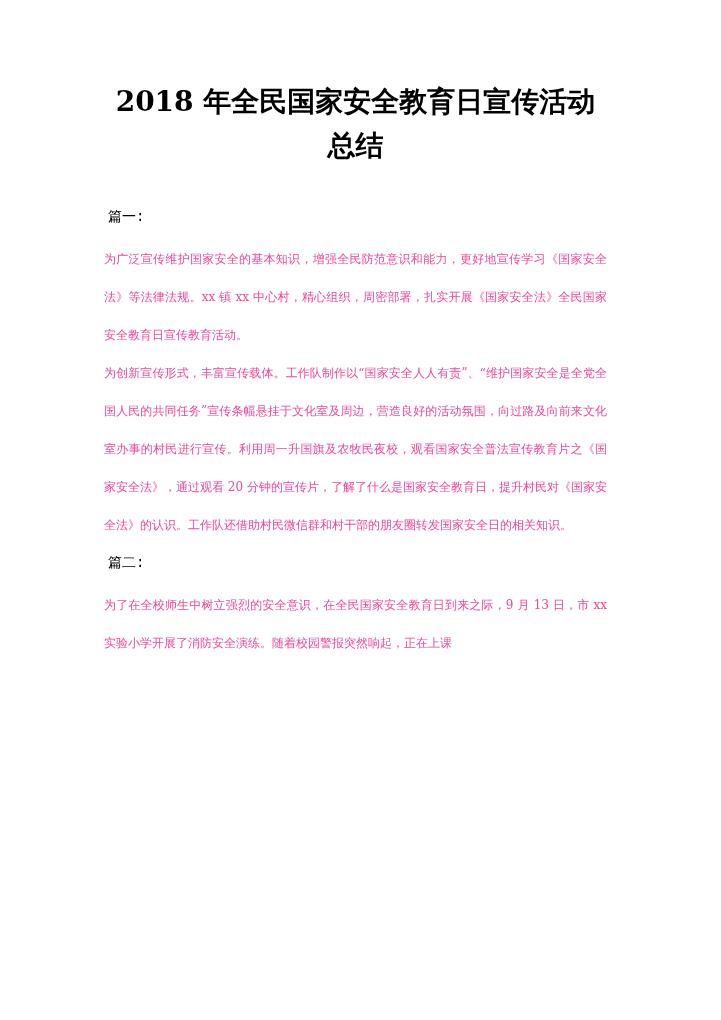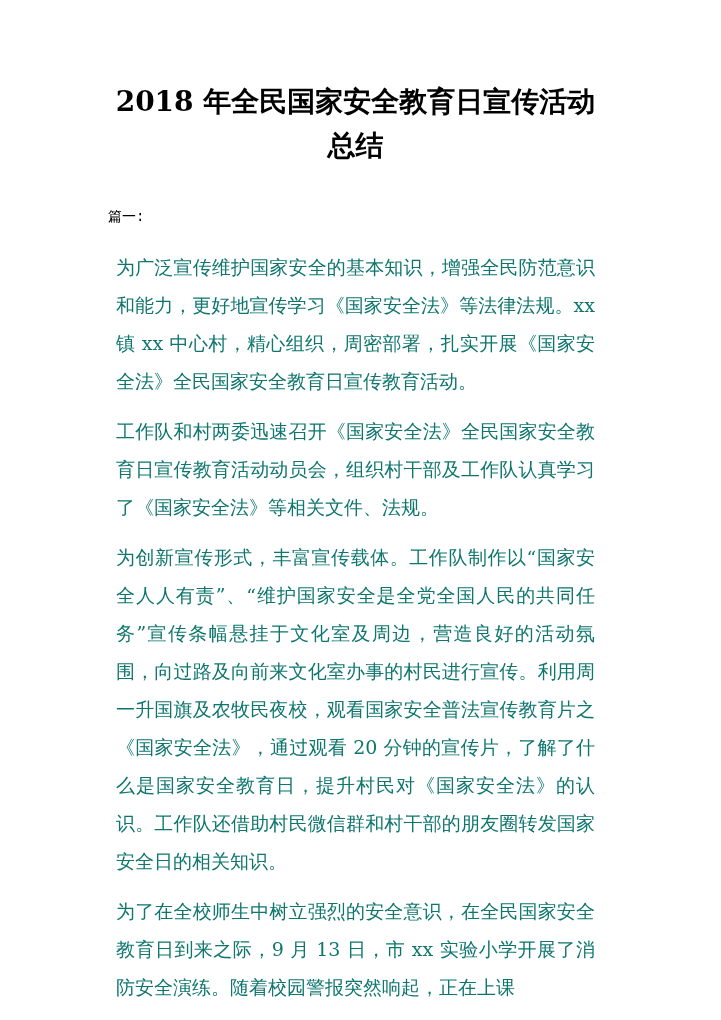--- a/index.html
+++ b/index.html
@@ -36,44 +36,44 @@
   .section-heading {
     margin: 0 0 4px 0;
     font-size: 14px;
     line-height: 38px;
     font-weight: 400;
     color: #000000;
     text-indent: 4px;
     font-family: Liberation Mono, monospace;
   }
   .para {
-    margin: 12px;
-    font-size: 19px;
+    margin: 0;
+    font-size: 12px;
     line-height: 38px;
-    color: #0f766e;
+    color: #ec4899;
     text-align: justify;
     text-justify: inter-ideograph;
   }
 </style>
 </head>
 <body>
 
 <div class="page">
   <div class="content">
 
     <h1 class="doc-title">
       <span class="title-line">2018 年全民国家安全教育日宣传活动总结</span>
     </h1>
 
     <p class="section-heading">篇一:</p>
 
     <p class="para">为广泛宣传维护国家安全的基本知识，增强全民防范意识和能力，更好地宣传学习《国家安全法》等法律法规。xx 镇 xx 中心村，精心组织，周密部署，扎实开展《国家安全法》全民国家安全教育日宣传教育活动。</p>
 
-    <p class="para">工作队和村两委迅速召开《国家安全法》全民国家安全教育日宣传教育活动动员会，组织村干部及工作队认真学习了《国家安全法》等相关文件、法规。</p>
 
     <p class="para">为创新宣传形式，丰富宣传载体。工作队制作以“国家安全人人有责”、“维护国家安全是全党全国人民的共同任务”宣传条幅悬挂于文化室及周边，营造良好的活动氛围，向过路及向前来文化室办事的村民进行宣传。利用周一升国旗及农牧民夜校，观看国家安全普法宣传教育片之《国家安全法》，通过观看 20 分钟的宣传片，了解了什么是国家安全教育日，提升村民对《国家安全法》的认识。工作队还借助村民微信群和村干部的朋友圈转发国家安全日的相关知识。</p>
 
 
+    <p class="section-heading">篇二:</p>
 
     <p class="para">为了在全校师生中树立强烈的安全意识，在全民国家安全教育日到来之际，9 月 13 日，市 xx 实验小学开展了消防安全演练。随着校园警报突然响起，正在上课</p>
 
   </div>
 </div>
 
 </body></html>

